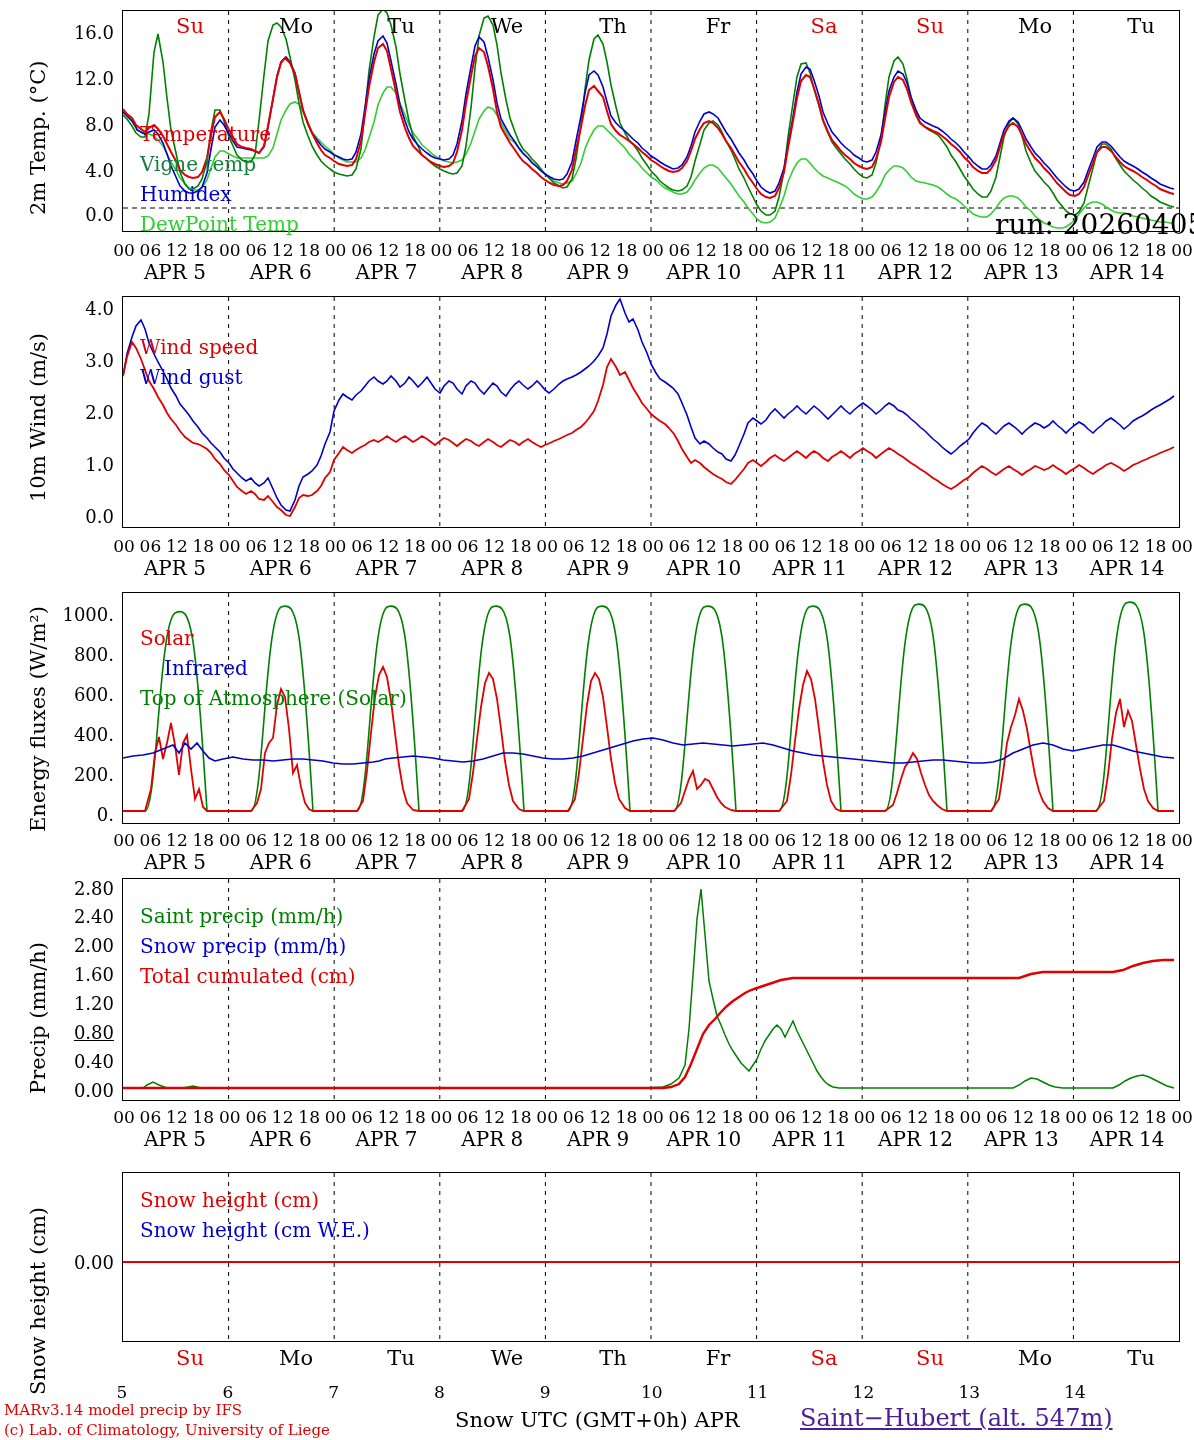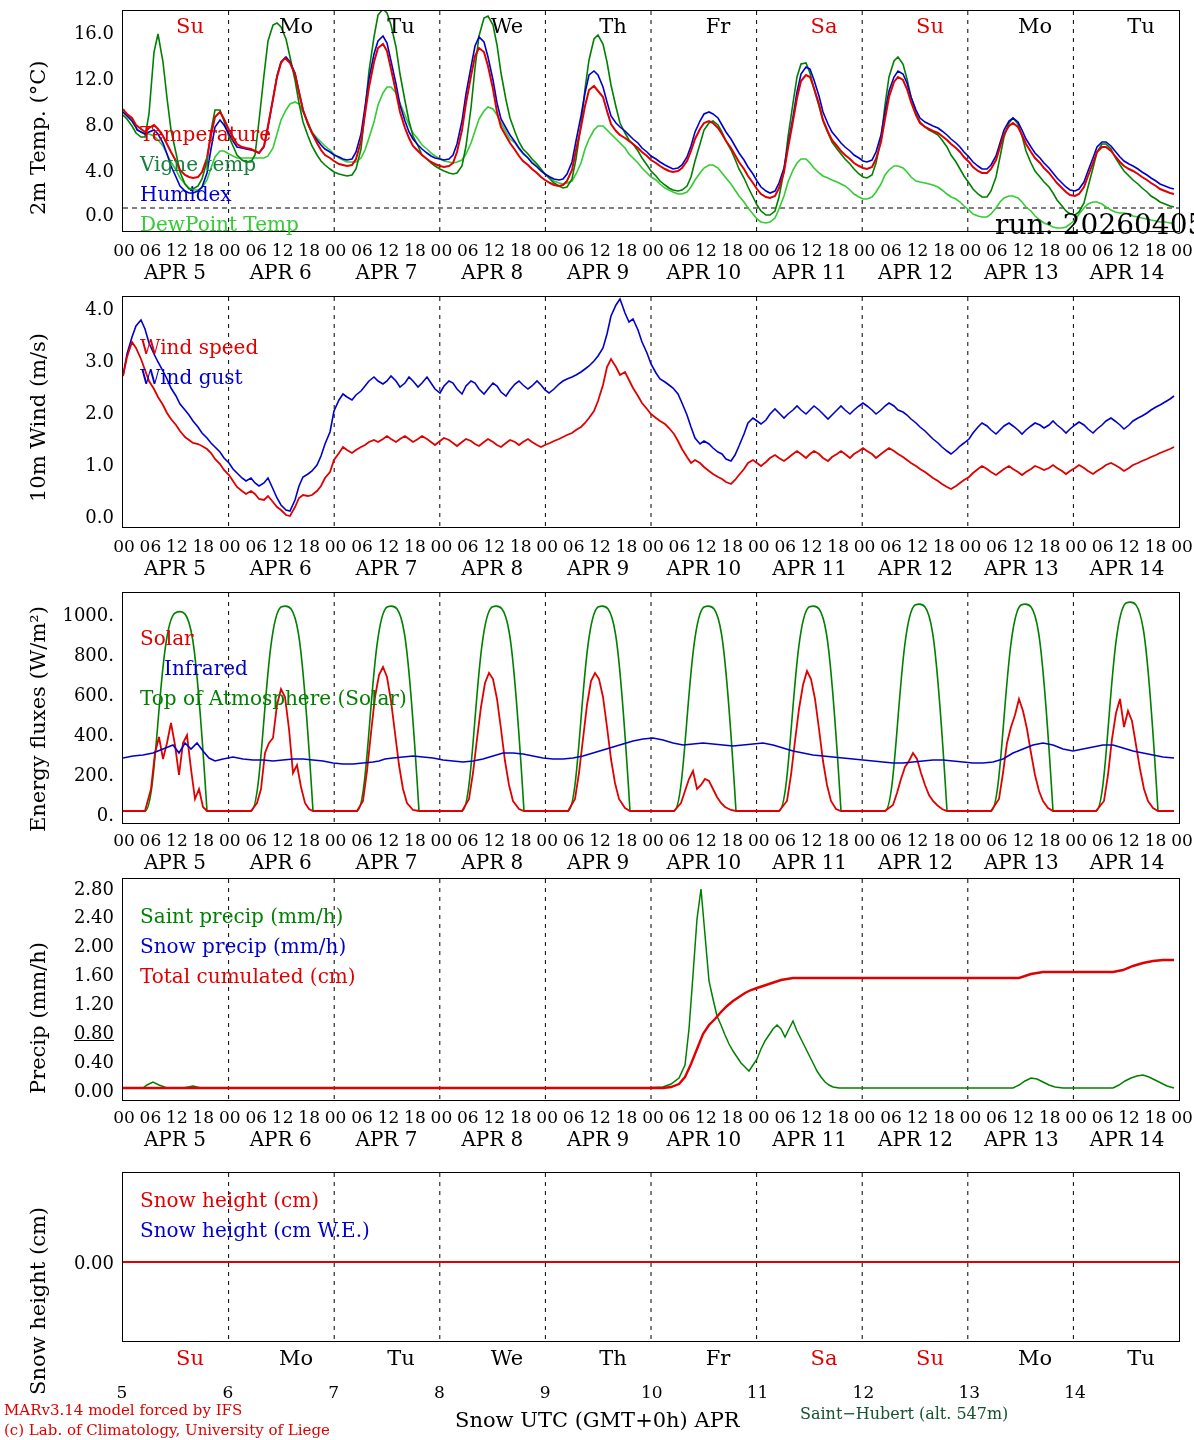--- a/index.html
+++ b/index.html
@@ -9,21 +9,21 @@
   .ylabel{position:absolute;transform-origin:0 0;transform:rotate(-90deg);font-size:21px;white-space:nowrap;}
   .legend{position:absolute;font-size:20px;white-space:nowrap;}
   .ytick{position:absolute;font-size:18px;text-align:right;white-space:nowrap;}
   .xtick{position:absolute;font-size:17px;text-align:center;white-space:nowrap;}
   .xday{position:absolute;font-size:20px;text-align:center;white-space:nowrap;}
   .dayname{position:absolute;font-size:21px;text-align:center;white-space:nowrap;}
   .runtxt{position:absolute;font-size:28px;white-space:nowrap;}
   svg{display:block;}
   .foot{position:absolute;font-size:15px;white-space:nowrap;color:#e00000;}
   .axistitle{position:absolute;font-size:21px;white-space:nowrap;}
-  .station{position:absolute;font-size:16px;white-space:nowrap;color:#14532d;}
+  .station{position:absolute;font-size:24px;white-space:nowrap;color:#4c1d95;text-decoration:underline;}
   .daynum{position:absolute;font-size:17px;text-align:center;white-space:nowrap;}
 </style>
 </head>
 <body>
 
 <div class="panel" style="top:0;height:285px;">
   <div class="ylabel" style="left:26px;top:215px;">2m Temp. (°C)</div>
 
   <div class="ytick" style="left:52px;top:22px;width:62px;">16.0</div>
   <div class="ytick" style="left:52px;top:68px;width:62px;">12.0</div>
@@ -461,15 +461,15 @@
       <div class="daynum" style="left: 535.2px; top: 222px; width: 20px;">9</div>
       <div class="daynum" style="left: 641px; top: 222px; width: 20px;">10</div>
       <div class="daynum" style="left: 746.8px; top: 222px; width: 20px;">11</div>
       <div class="daynum" style="left: 852.6px; top: 222px; width: 20px;">12</div>
       <div class="daynum" style="left: 958.4px; top: 222px; width: 20px;">13</div>
       <div class="daynum" style="left: 1064.2px; top: 222px; width: 20px;">14</div>
     </div>
 
   <div class="axistitle" style="left:455px;top:248px;">Snow UTC (GMT+0h) APR</div>
   <div class="station" style="left:800px;top:244px;">Saint−Hubert (alt. 547m)</div>
-  <div class="foot" style="left:4px;top:241px;">MARv3.14 model forced by IFS</div>
+  <div class="foot" style="left:4px;top:241px;">MARv3.14 model precip by IFS</div>
   <div class="foot" style="left:4px;top:261px;">(c) Lab. of Climatology, University of Liege</div>
 </div>
 
 </body></html>

